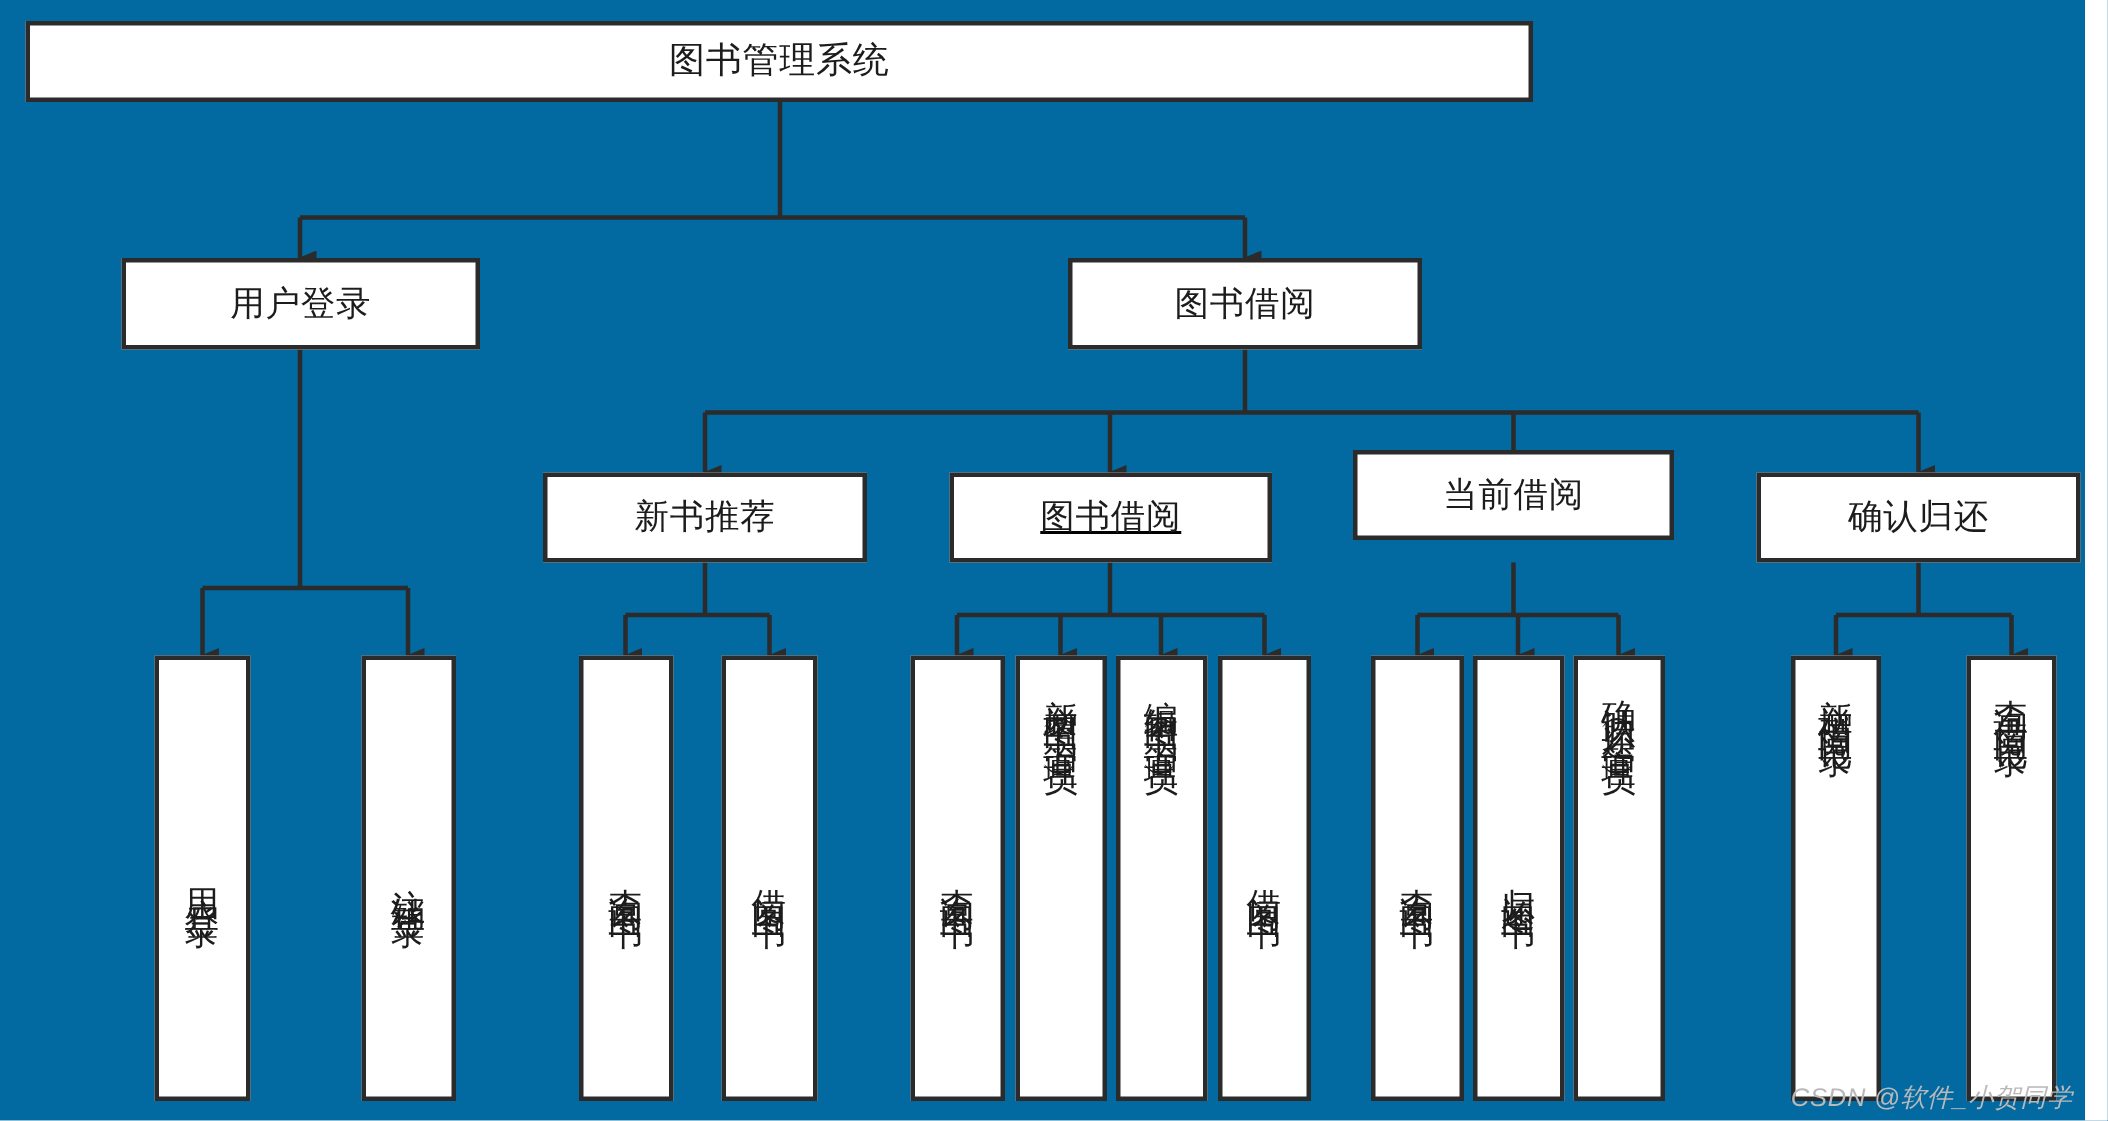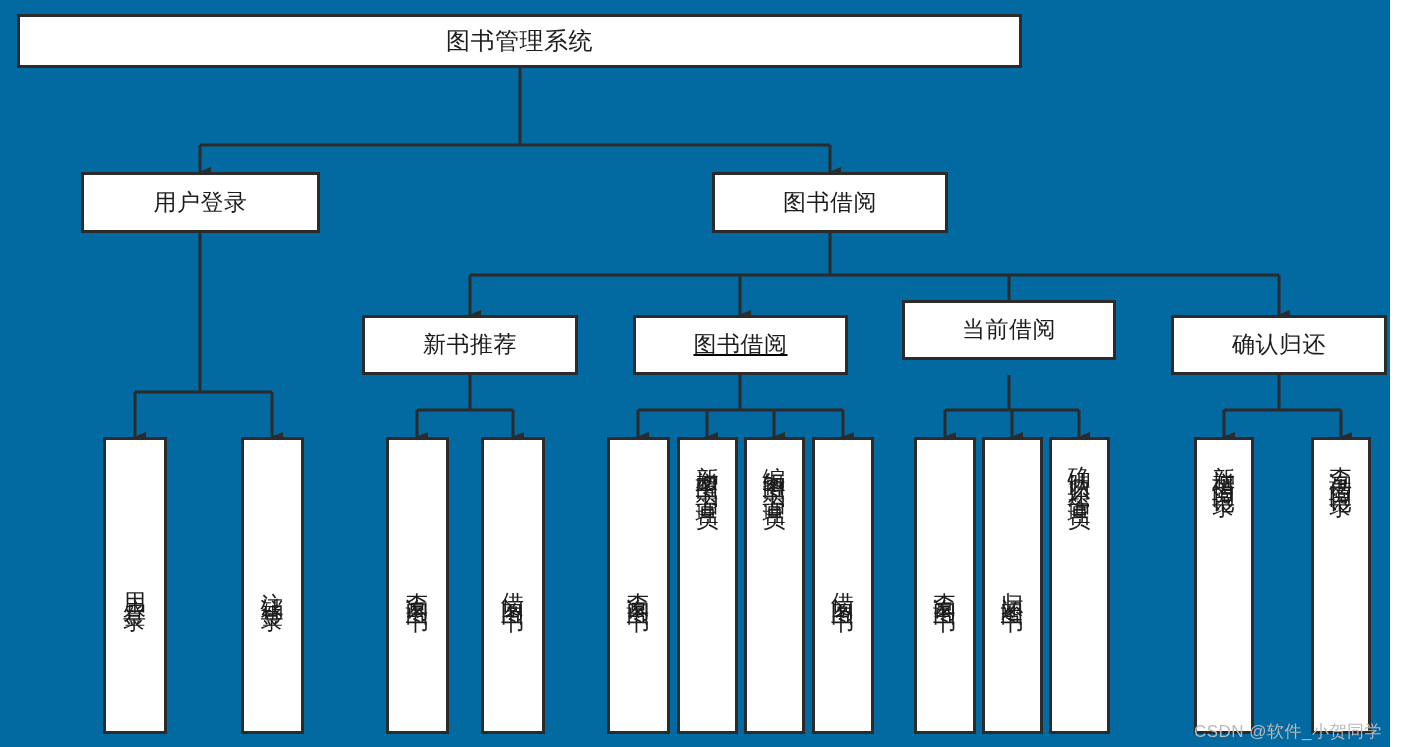--- a/index.html
+++ b/index.html
@@ -66,20 +66,21 @@
   }
   #watermark {
     position: absolute;
     right: 8px;
     bottom: 4px;
     font-size: 17px;
     color: #b9b9b9;
     font-family: "Liberation Sans", "DejaVu Sans", sans-serif;
     letter-spacing: 0.5px;
     user-select: none;
+    font-style: italic;
   }
 </style>
 </head>
 <body>
 
 <div id="diagram-root">
 
   <svg id="diagram-svg" viewBox="0 0 1405 747" xmlns="http://www.w3.org/2000/svg">
     <defs>
       <marker id="arrow" viewBox="0 0 10 12" refX="5" refY="11" markerWidth="10" markerHeight="12" orient="auto-start-reverse" markerUnits="userSpaceOnUse">

